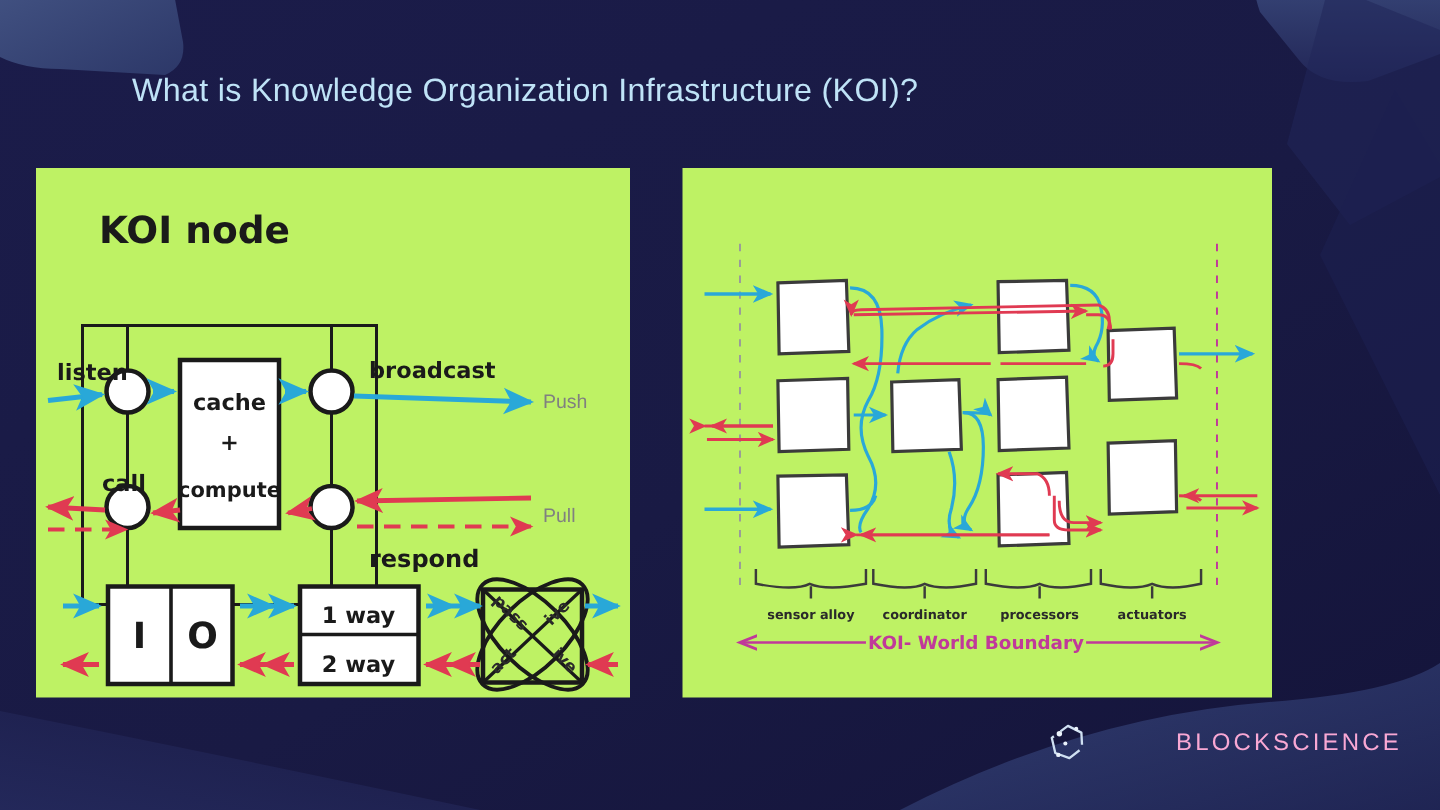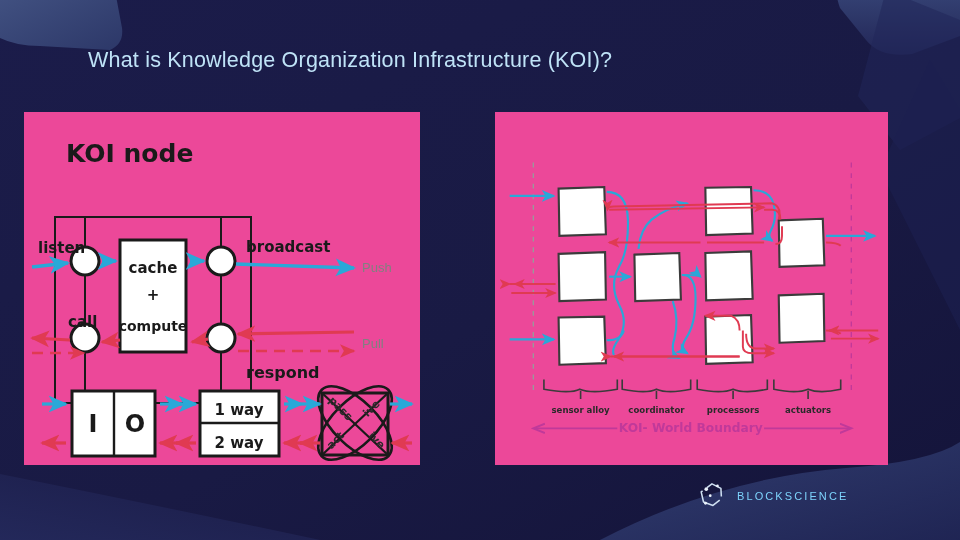--- a/index.html
+++ b/index.html
@@ -16,34 +16,35 @@
 
   
   .slide-title{
     position:absolute; left:88px; top:48px; z-index:5;
     font-size:21.5px; font-weight:400; letter-spacing:.2px;
     color:#bfe3f7; white-space:nowrap;
   }
 
   
   .panel{
-    position:absolute; background:#ec4899; z-index:3; overflow:hidden;
+    position:absolute; background:#bef264; z-index:3; overflow:hidden;
   }
   #panel-left  { left:24px;  top:112px; width:396px; height:353px; }
-  #panel-right { left:455px; top:112px; width:393px; height:353px;margin-left:40px; }
+  #panel-right { left:455px; top:112px; width:393px; height:353px; }
   .panel svg{ display:block; width:100%; height:100%; }
 
   
   .logo{
     position:absolute; left:697px; top:481px; z-index:6;
     display:flex; align-items:center; gap:11px;
   }
   .logo-text{
-    font-size:11px; letter-spacing:2.1px; font-weight:400;
-    color:#7dd3fc;
+    font-size:16px; letter-spacing:2.1px; font-weight:400;
+    color:#f9a8d4;
+    margin-left:47px;
   }
   .logo-mark{ width:29px; height:29px; display:block; }
 
   
   .hw      { font-family:"DejaVu Sans", sans-serif; font-weight:700; fill:#1a1a1a; }
   .hw-pink { font-family:"DejaVu Sans", sans-serif; font-weight:700; fill:#c0399a; }
   .hw-sm   { font-family:"DejaVu Sans", sans-serif; font-weight:700; fill:#2a2a2a; }
   .ui-gray { font-family:"Liberation Sans", sans-serif; fill:#808080; font-weight:400; }
 </style>
 </head>

